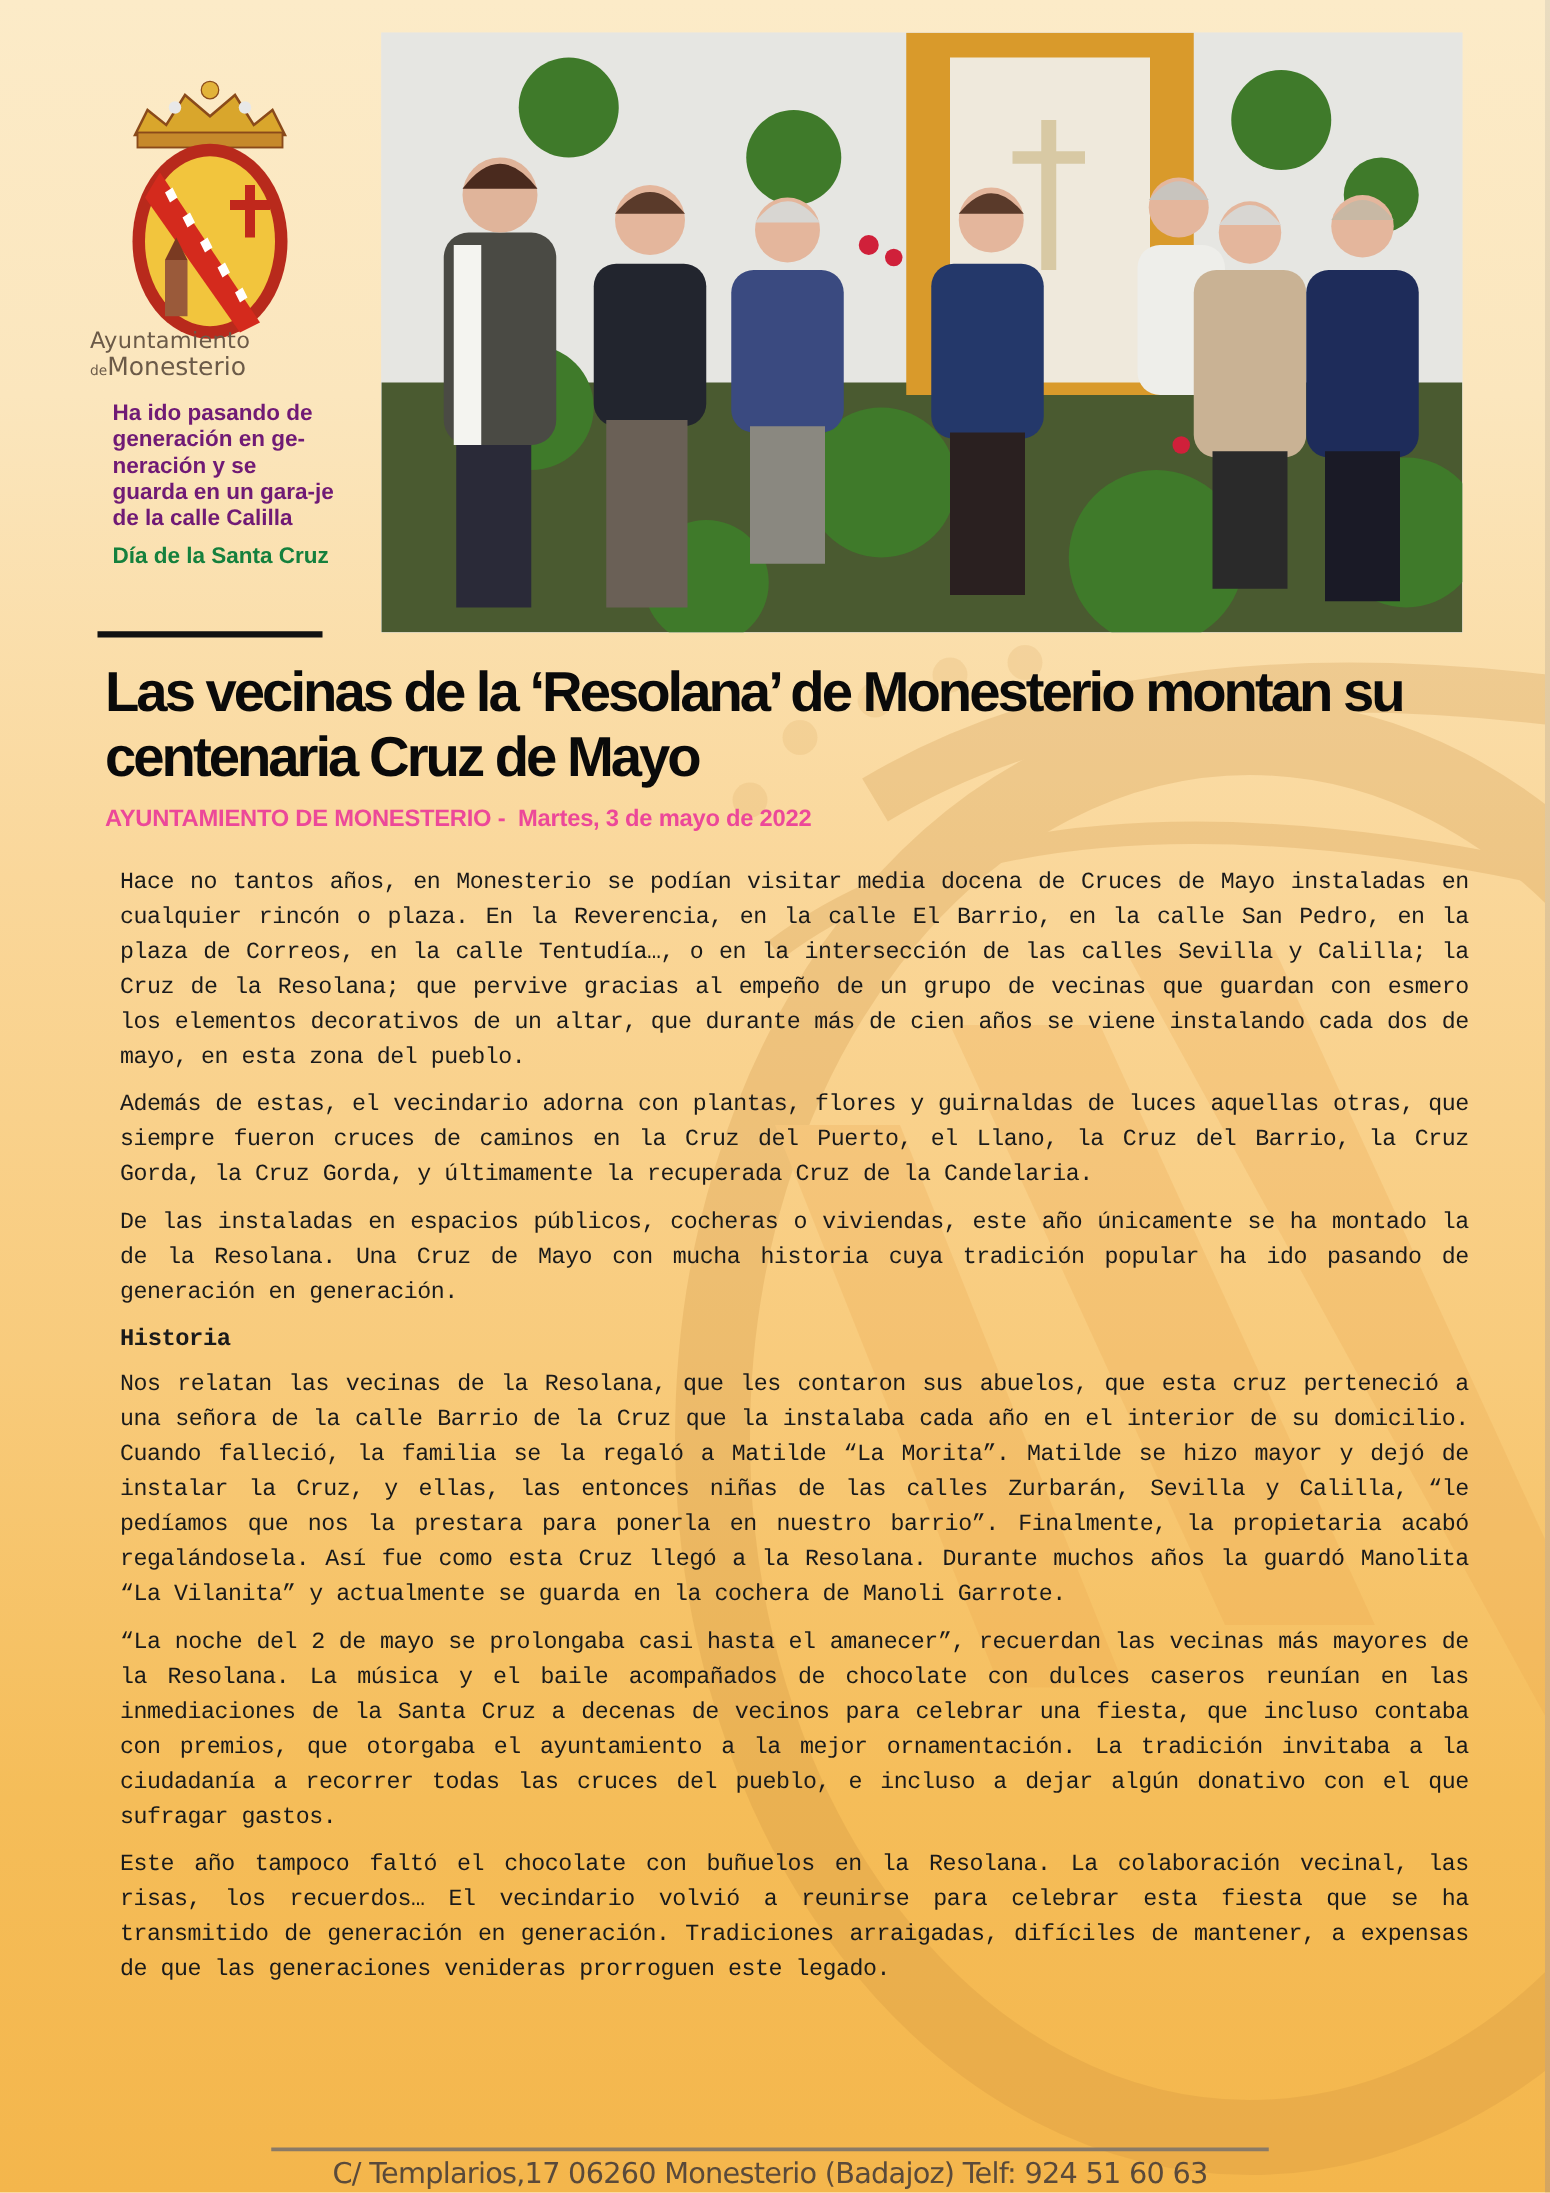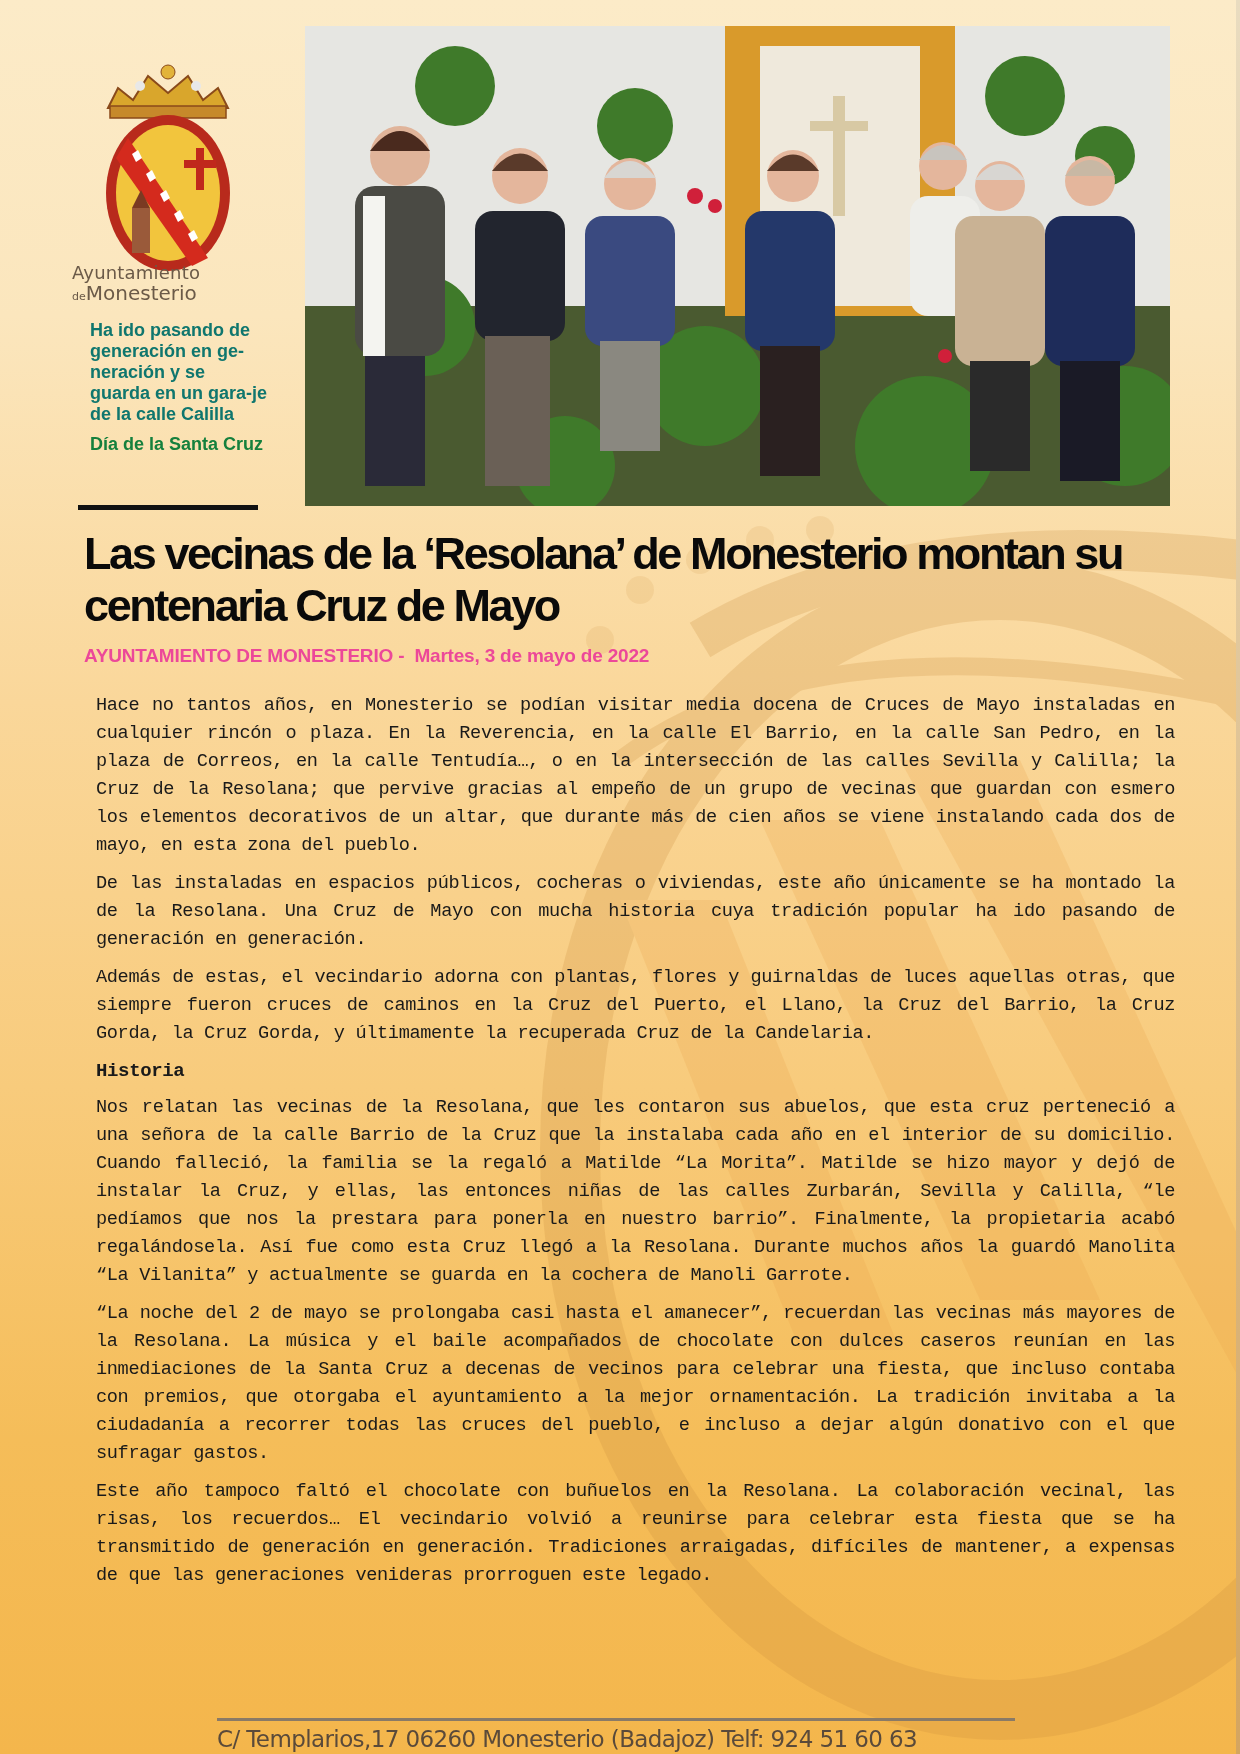--- a/index.html
+++ b/index.html
@@ -23,21 +23,21 @@
   }
   .logo-text {
     position: absolute; left: 72px; top: 262px; width: 190px; 
     color: #6b5a48; font-family: "DejaVu Sans", sans-serif;
   }
   .logo-text .l1 { font-size: 18px; display: block; letter-spacing: 0.2px; }
   .logo-text .l2 { font-size: 20px; display: block; margin-top: -2px; }
   .logo-text .l2 small { font-size: 11px; }
   .sidebar-quote {
     position: absolute; left: 90px; top: 320px; width: 180px;
-    font-weight: bold; font-size: 18px; line-height: 21px; color: #0f766e;
+    font-weight: bold; font-size: 18px; line-height: 21px; color: #701a75;
   }
   .sidebar-caption {
     position: absolute; left: 90px; top: 434px; width: 180px;
     font-weight: bold; font-size: 18px; line-height: 21px; color: #15803d;
   }
   .sidebar-rule {
     position: absolute; left: 78px; top: 505px; width: 180px; height: 5px; background: #111;
   }
   .photo {
     position: absolute; left: 305px; top: 26px; width: 865px; height: 480px;
@@ -55,21 +55,21 @@
     position: absolute; left: 96px; top: 692px; width: 1079px;
     font-family: Liberation Mono, monospace; font-size: 18.6px; line-height: 28px;
     text-align: justify; color: #1a1a1a; letter-spacing: -0.35px;
   }
   .body-text p { margin-bottom: 10px; }
   .body-text h3 { font-size: 19px; font-weight: bold; margin-bottom: 10px; line-height: 26px; }
   .footer-rule {
     position: absolute; left: 217px; top: 1718px; width: 798px; height: 3px; background: #8a7a66;
   }
   .footer-address {
-    position: absolute; left: 217px; top: 1726px; width: 798px; 
+    position: absolute; left: 217px; top: 1726px; width: 798px; text-align: center;
     font-family: "DejaVu Sans", sans-serif; font-size: 23px; color: #5a4a3a; letter-spacing: -0.6px;
   }
 </style>
 </head>
 <body>
 
 <svg class="watermark" viewBox="0 0 1240 1754">
   <ellipse cx="1000" cy="1150" rx="430" ry="560" fill="none" stroke="#c88a3a" stroke-width="60"></ellipse>
   <path d="M700 640 Q 900 520 1240 560" fill="none" stroke="#c88a3a" stroke-width="40"></path>
   <path d="M620 760 Q 820 610 1240 700" fill="none" stroke="#c88a3a" stroke-width="18"></path>
@@ -188,22 +188,22 @@
 </div>
 
 <h1 class="headline">Las vecinas de la ‘Resolana’ de Monesterio montan su centenaria Cruz de Mayo</h1>
 
 <div class="byline">
   <span>AYUNTAMIENTO DE MONESTERIO</span><span style="white-space:pre"> -  </span><span>Martes, 3 de mayo de 2022</span>
 </div>
 
 <div class="body-text">
   <p>Hace no tantos años, en Monesterio se podían visitar media docena de Cruces de Mayo instaladas en cualquier rincón o plaza. En la Reverencia, en la calle El Barrio, en la calle San Pedro, en la plaza de Correos, en la calle Tentudía…, o en la intersección de las calles Sevilla y Calilla; la Cruz de la Resolana; que pervive gracias al empeño de un grupo de vecinas que guardan con esmero los elementos decorativos de un altar, que durante más de cien años se viene instalando cada dos de mayo, en esta zona del pueblo.</p>
+  <p>Además de estas, el vecindario adorna con plantas, flores y guirnaldas de luces aquellas otras, que siempre fueron cruces de caminos en la Cruz del Puerto, el Llano, la Cruz del Barrio, la Cruz Gorda, la Cruz Gorda, y últimamente la recuperada Cruz de la Candelaria.</p>
   <p>De las instaladas en espacios públicos, cocheras o viviendas, este año únicamente se ha montado la de la Resolana. Una Cruz de Mayo con mucha historia cuya tradición popular ha ido pasando de generación en generación.</p>
-  <p>Además de estas, el vecindario adorna con plantas, flores y guirnaldas de luces aquellas otras, que siempre fueron cruces de caminos en la Cruz del Puerto, el Llano, la Cruz del Barrio, la Cruz Gorda, la Cruz Gorda, y últimamente la recuperada Cruz de la Candelaria.</p>
   <h3>Historia</h3>
   <p>Nos relatan las vecinas de la Resolana, que les contaron sus abuelos, que esta cruz perteneció a una señora de la calle Barrio de la Cruz que la instalaba cada año en el interior de su domicilio. Cuando falleció, la familia se la regaló a Matilde “La Morita”. Matilde se hizo mayor y dejó de instalar la Cruz, y ellas, las entonces niñas de las calles Zurbarán, Sevilla y Calilla, “le pedíamos que nos la prestara para ponerla en nuestro barrio”. Finalmente, la propietaria acabó regalándosela. Así fue como esta Cruz llegó a la Resolana. Durante muchos años la guardó Manolita “La Vilanita” y actualmente se guarda en la cochera de Manoli Garrote.</p>
   <p>“La noche del 2 de mayo se prolongaba casi hasta el amanecer”, recuerdan las vecinas más mayores de la Resolana. La música y el baile acompañados de chocolate con dulces caseros reunían en las inmediaciones de la Santa Cruz a decenas de vecinos para celebrar una fiesta, que incluso contaba con premios, que otorgaba el ayuntamiento a la mejor ornamentación. La tradición invitaba a la ciudadanía a recorrer todas las cruces del pueblo, e incluso a dejar algún donativo con el que sufragar gastos.</p>
   <p>Este año tampoco faltó el chocolate con buñuelos en la Resolana. La colaboración vecinal, las risas, los recuerdos… El vecindario volvió a reunirse para celebrar esta fiesta que se ha transmitido de generación en generación. Tradiciones arraigadas, difíciles de mantener, a expensas de que las generaciones venideras prorroguen este legado.</p>
 </div>
 
 <div class="footer-rule"></div>
 <div class="footer-address">C/ Templarios,17  06260 Monesterio (Badajoz)  Telf: 924 51 60 63</div>
 
 </body></html>

